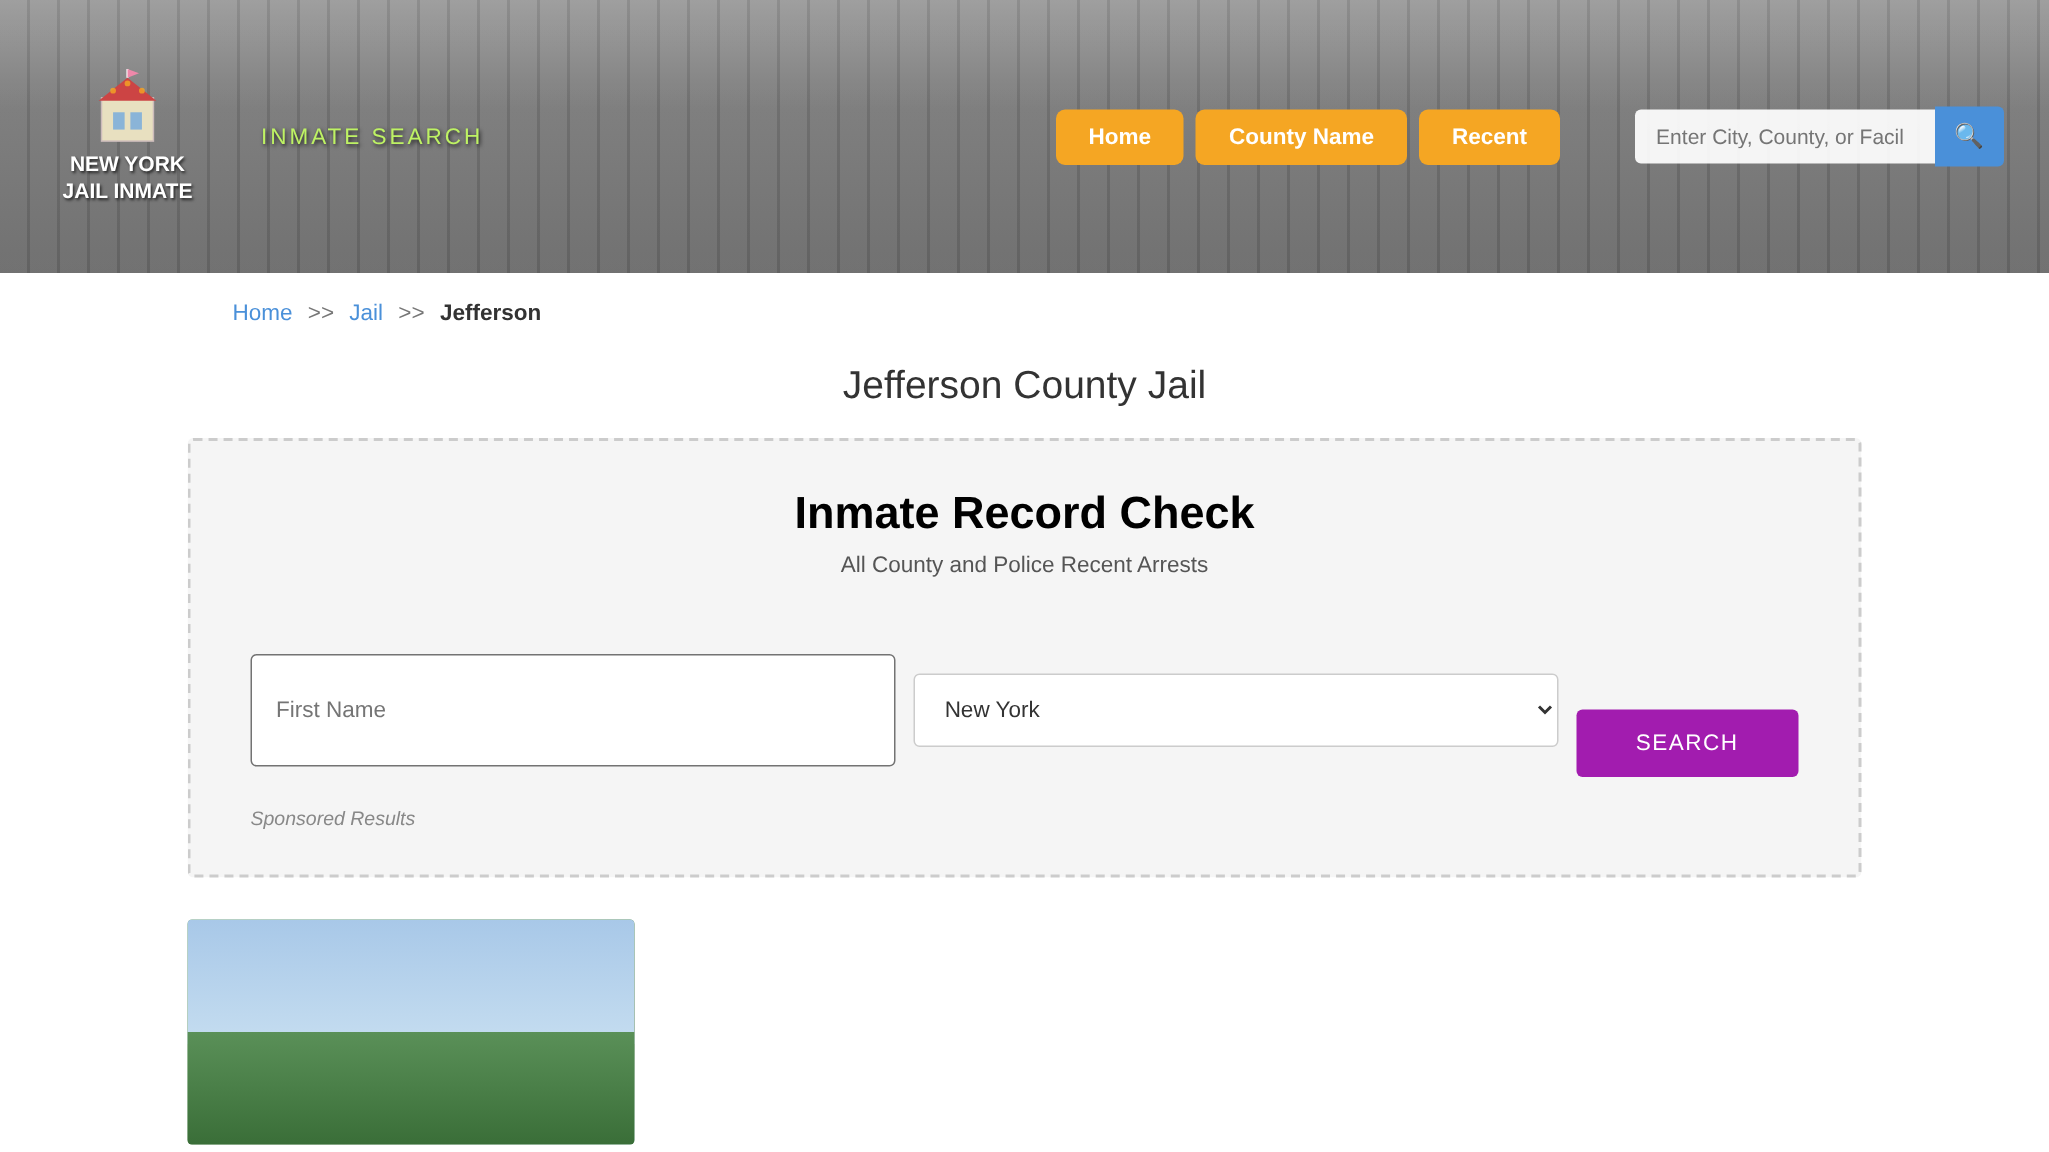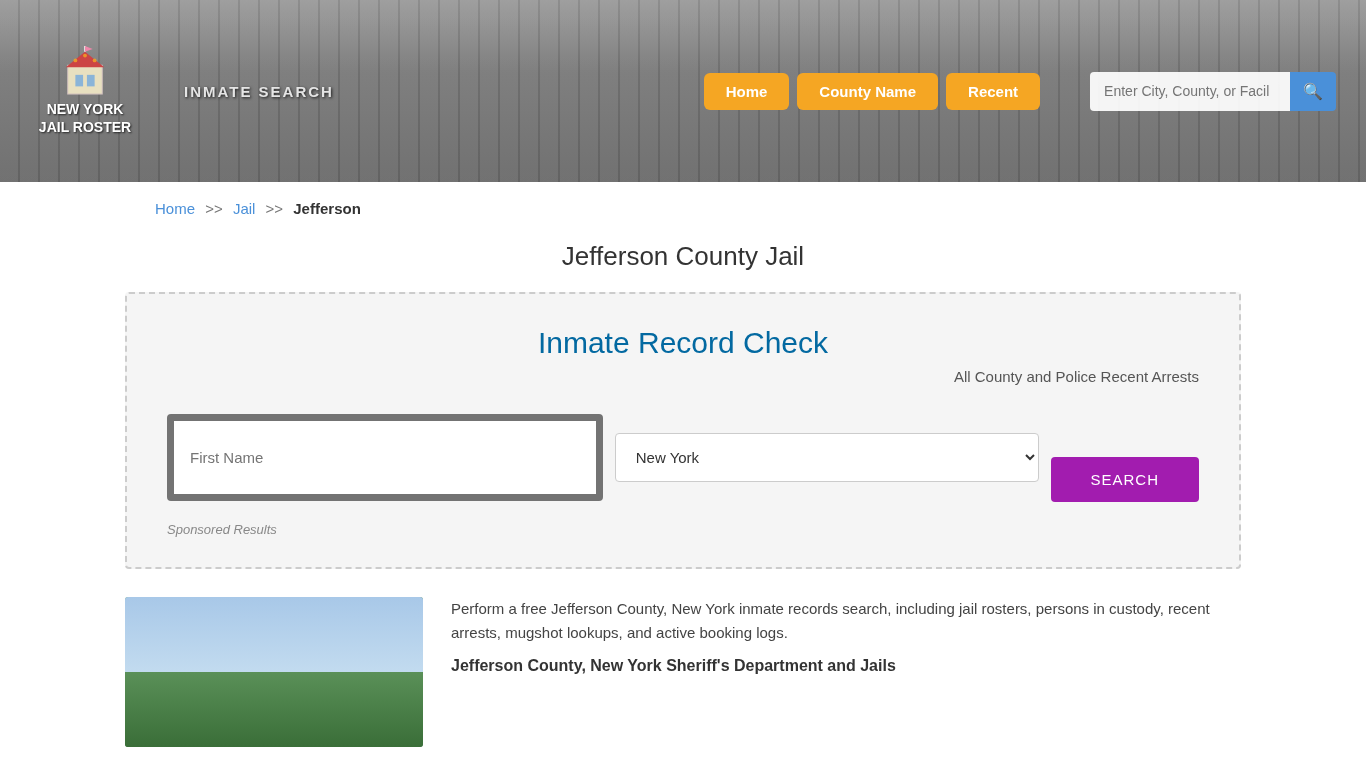--- a/index.html
+++ b/index.html
@@ -45,26 +45,26 @@
     .logo-text {
       color: #fff;
       font-weight: bold;
       font-size: 14px;
       text-align: center;
       line-height: 1.3;
       text-shadow: 1px 1px 2px rgba(0,0,0,0.7);
       margin-top: 4px;
     }
     .inmate-search-label {
-      color: #e5e5e5;
-      font-size: 15px;
-      font-weight: bold;
+      color: #bef264;
+      font-size: 15px;
+      font-weight: normal;
       letter-spacing: 2px;
       text-shadow: 1px 1px 3px rgba(0,0,0,0.8);
-      margin-left: 14px;
+      margin-left: 4px;
     }
     .nav-area {
       display: flex;
       align-items: center;
       gap: 8px;
       margin-left: auto;
     }
     .nav-btn {
       padding: 10px 22px;
       border-radius: 6px;
@@ -74,20 +74,21 @@
       cursor: pointer;
       text-decoration: none;
       display: inline-block;
     }
     .nav-btn-orange {
       background: #f5a623;
       color: #fff;
     }
     .search-bar-area {
       display: flex;
+      align-items: center;
       margin-left: 20px;
     }
     .search-bar-area input {
       padding: 10px 14px;
       font-size: 14px;
       border: none;
       border-radius: 4px 0 0 4px;
       width: 200px;
       outline: none;
       background: rgba(255,255,255,0.92);
@@ -135,41 +136,41 @@
     .record-check-section {
       margin: 0 125px;
       border: 2px dashed #ccc;
       background: #f5f5f5;
       padding: 32px 40px 30px 40px;
       border-radius: 4px;
     }
     .record-check-title {
       text-align: center;
       font-size: 30px;
-      font-weight: normal;
-      color: #0369a1;
+      font-weight: bold;
+      color: #000000;
       margin-bottom: 8px;
     }
     .record-check-sub {
-      text-align: right;
+      text-align: center;
       font-size: 15px;
       color: #555;
-      margin-bottom: 28px;
+      margin-bottom: 44px;
     }
     .search-form {
       display: flex;
       align-items: center;
       gap: 12px;
       margin-bottom: 20px;
     }
     .search-form input[type="text"] {
       flex: 1;
       padding: 28px 16px;
       font-size: 15px;
-      border: 7px solid #737373;
+      border: 1px solid #737373;
       border-radius: 4px;
       background: #fff;
       outline: none;
       color: #555;
     }
     .search-form select {
       flex: 1;
       padding: 14px 16px;
       font-size: 15px;
       border: 1px solid #ccc;
@@ -262,21 +263,21 @@
 
         <line x1="30" y1="6" x2="30" y2="0" stroke="#fff" stroke-width="1.5"></line>
         <polygon points="30,0 38,3 30,6" fill="#e8a"></polygon>
 
         <circle cx="20" cy="15" r="2" fill="#f5a623" opacity="0.8"></circle>
         <circle cx="30" cy="10" r="2" fill="#f5a623" opacity="0.8"></circle>
         <circle cx="40" cy="15" r="2" fill="#f5a623" opacity="0.8"></circle>
       </svg>
       <div class="logo-text">
         <span>NEW YORK</span><br>
-        <span>JAIL ROSTER</span>
+        <span>JAIL INMATE</span>
       </div>
     </div>
 
     <span class="inmate-search-label">INMATE SEARCH</span>
 
     <nav class="nav-area">
       <a href="#" class="nav-btn nav-btn-orange">Home</a>
       <a href="#" class="nav-btn nav-btn-orange">County Name</a>
       <a href="#" class="nav-btn nav-btn-orange">Recent</a>
     </nav>
@@ -306,17 +307,13 @@
     <input type="text" placeholder="First Name" style="">
     <select id="state-select"><option value="New York">New York</option><option value="Alabama">Alabama</option><option value="Alaska">Alaska</option><option value="Arizona">Arizona</option><option value="Arkansas">Arkansas</option><option value="California">California</option><option value="Colorado">Colorado</option><option value="Connecticut">Connecticut</option><option value="Delaware">Delaware</option><option value="Florida">Florida</option><option value="Georgia">Georgia</option><option value="Hawaii">Hawaii</option><option value="Idaho">Idaho</option><option value="Illinois">Illinois</option><option value="Indiana">Indiana</option><option value="Iowa">Iowa</option><option value="Kansas">Kansas</option><option value="Kentucky">Kentucky</option><option value="Louisiana">Louisiana</option><option value="Maine">Maine</option><option value="Maryland">Maryland</option><option value="Massachusetts">Massachusetts</option><option value="Michigan">Michigan</option><option value="Minnesota">Minnesota</option><option value="Mississippi">Mississippi</option><option value="Missouri">Missouri</option><option value="Montana">Montana</option><option value="Nebraska">Nebraska</option><option value="Nevada">Nevada</option><option value="New Hampshire">New Hampshire</option><option value="New Jersey">New Jersey</option><option value="New Mexico">New Mexico</option><option value="North Carolina">North Carolina</option><option value="North Dakota">North Dakota</option><option value="Ohio">Ohio</option><option value="Oklahoma">Oklahoma</option><option value="Oregon">Oregon</option><option value="Pennsylvania">Pennsylvania</option><option value="Rhode Island">Rhode Island</option><option value="South Carolina">South Carolina</option><option value="South Dakota">South Dakota</option><option value="Tennessee">Tennessee</option><option value="Texas">Texas</option><option value="Utah">Utah</option><option value="Vermont">Vermont</option><option value="Virginia">Virginia</option><option value="Washington">Washington</option><option value="West Virginia">West Virginia</option><option value="Wisconsin">Wisconsin</option><option value="Wyoming">Wyoming</option></select>
     <button class="search-btn">SEARCH</button>
   </div>
 
   <div class="sponsored-label">Sponsored Results</div>
 </section>
 
 <div class="bottom-section">
   <div class="bottom-img"></div>
-  <div class="bottom-text">
-    <p>Perform a free Jefferson County, New York inmate records search, including jail rosters, persons in custody, recent arrests, mugshot lookups, and active booking logs.</p>
-    <h3>Jefferson County, New York Sheriff's Department and Jails</h3>
-  </div>
 </div>
 
 </body></html>

